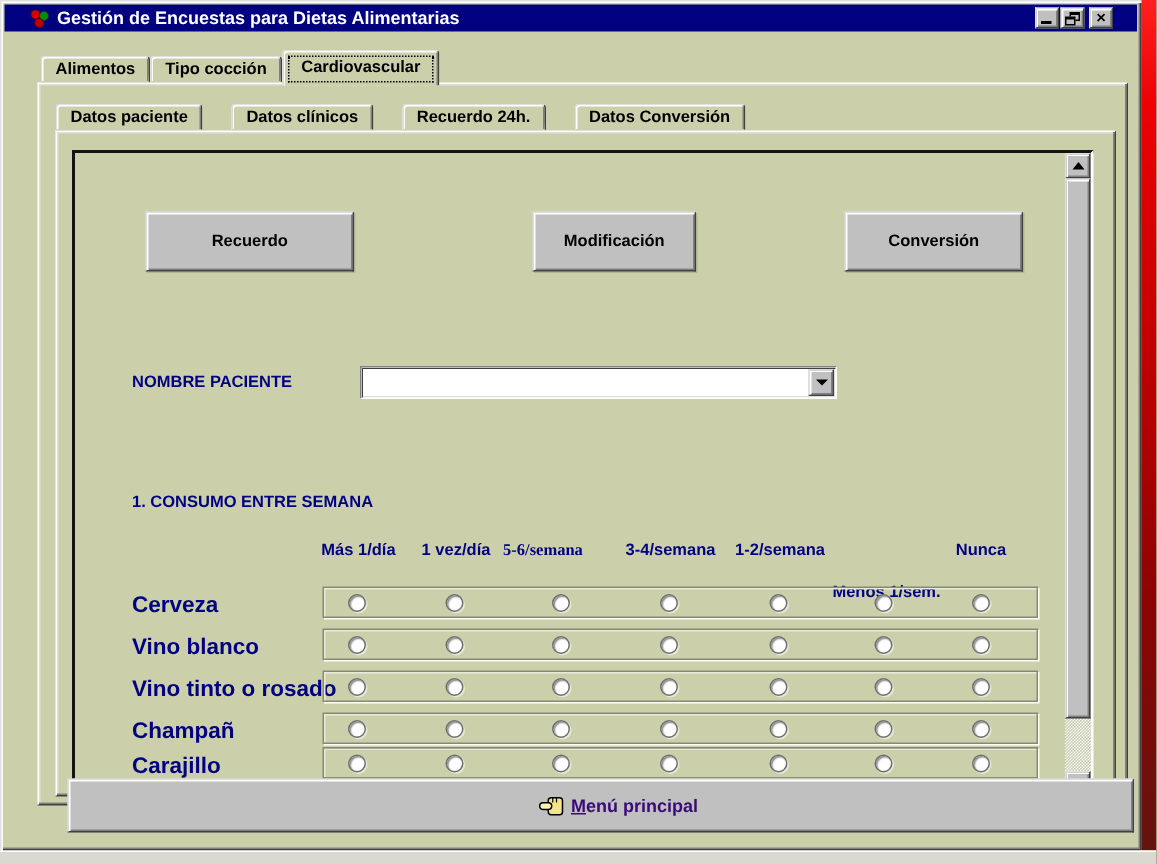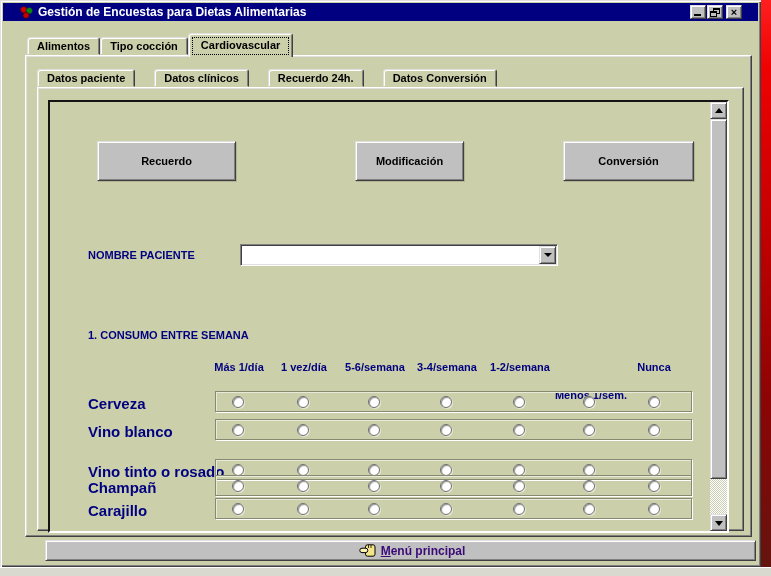--- a/index.html
+++ b/index.html
@@ -49,45 +49,45 @@
   .panel{position:absolute;left:48px;top:100px;width:681px;height:433px;z-index:3;
     border:2px solid;border-color:#141414 #fff #fff #141414;background:var(--form_bg);}
   .panel-inner{position:absolute;left:0;top:0;right:0;bottom:0;}
   
   .cmd-btn{position:absolute;top:39px;height:40px;background:var(--win_gray);
     border:1px solid;border-color:#dfdfdf #404040 #404040 #dfdfdf;
     box-shadow:inset 1px 1px 0 #fff,inset -1px -1px 0 #808080,1px 1px 0 #00000022;
     font-family:"Liberation Sans",sans-serif;font-size:11px;font-weight:bold;color:#000;cursor:pointer;}
   .btn-consulta{left:47px;width:139px;}
   .btn-modificacion{left:305px;width:109px;}
-  .btn-conversion{left:513px;width:131px;}
+  .btn-conversion{left:513px;width:119px;}
   
   .patient-label{position:absolute;left:38px;top:147px;font-size:11px;font-weight:bold;color:var(--label_color);}
   .combo{position:absolute;left:190px;top:142px;width:318px;height:22px;background:#fff;
     border:1px solid;border-color:#808080 #fff #fff #808080;box-shadow:inset 1px 1px 0 #404040,inset -1px -1px 0 #dfdfdf;cursor:text;}
   .combo-btn{position:absolute;right:1px;top:1px;bottom:1px;width:17px;background:var(--win_gray);
     border:1px solid;border-color:#dfdfdf #404040 #404040 #dfdfdf;box-shadow:inset 1px 1px 0 #fff,inset -1px -1px 0 #808080;cursor:pointer;}
   .combo-arrow{position:absolute;left:4px;top:6px;width:0;height:0;
     border-left:4px solid transparent;border-right:4px solid transparent;border-top:4px solid #000;}
   
   .section-title{position:absolute;left:38px;top:227px;font-size:11px;font-weight:bold;color:var(--label_color);}
   .freq-headers{position:absolute;left:0;top:0;}
   .freq-header{position:absolute;top:259px;transform:translateX(-50%);font-size:11px;font-weight:bold;color:var(--label_color);white-space:nowrap;}
   .freq-header:nth-of-type(1){left:189px;}
   .freq-header:nth-of-type(2){left:254px;}
-  .freq-header:nth-of-type(3){left:325px;}
+  .freq-header:nth-of-type(3){left:312px;font-family:Liberation Serif, serif;}
   .freq-header:nth-of-type(4){left:397px;}
   .freq-header:nth-of-type(5){left:470px;}
   .freq-header:nth-of-type(6){left:541px;margin-top:28px;}
   .freq-header:nth-of-type(7){left:604px;}
   
   .bev-row{position:absolute;left:0;width:660px;height:22px;}
   .bev-row:nth-of-type(1){top:289px;}
   .bev-row:nth-of-type(2){top:317px;}
-  .bev-row:nth-of-type(3){top:357px;}
+  .bev-row:nth-of-type(3){top:345px;}
   .bev-row:nth-of-type(4){top:373px;}
   .bev-row:nth-of-type(5){top:396px;}
   .bev-label{position:absolute;left:38px;top:4px;font-size:15px;font-weight:bold;color:var(--label_color);white-space:nowrap;}
   .bev-frame{position:absolute;left:165px;top:0;width:477px;height:21px;
     border:1px solid #878a70;box-shadow:inset 1px 1px 0 #e9ebda,1px 1px 0 #fff;}
   .radio{position:absolute;top:4px;width:12px;height:12px;border-radius:50%;background:#fff;
     border:1px solid #6e6e6e;box-shadow:inset 1px 1px 1px #909090,inset -1px -1px 0 #fff,1px 1px 0 #e6e8d6;cursor:pointer;}
   .radio:nth-of-type(1){left:16px;}
   .radio:nth-of-type(2){left:81px;}
   .radio:nth-of-type(3){left:152px;}
@@ -102,21 +102,21 @@
     background-size:2px 2px;background-position:0 0,1px 1px;}
   .scroll-btn{position:absolute;left:0;width:17px;height:17px;background:var(--win_gray);
     border:1px solid;border-color:#dfdfdf #404040 #404040 #dfdfdf;box-shadow:inset 1px 1px 0 #fff,inset -1px -1px 0 #808080;cursor:pointer;}
   .scroll-up{top:0;}
   .scroll-down{bottom:0;}
   .tri-up{position:absolute;left:4px;top:5px;width:0;height:0;border-left:4px solid transparent;border-right:4px solid transparent;border-bottom:5px solid #000;}
   .tri-down{position:absolute;left:4px;top:6px;width:0;height:0;border-left:4px solid transparent;border-right:4px solid transparent;border-top:5px solid #000;}
   .scroll-thumb{position:absolute;left:0;top:17px;width:17px;height:360px;background:var(--win_gray);
     border:1px solid;border-color:#dfdfdf #404040 #404040 #dfdfdf;box-shadow:inset 1px 1px 0 #fff,inset -1px -1px 0 #808080;cursor:grab;}
   
-  .statusbar{position:absolute;left:45px;top:540px;width:711px;height:21px;background:var(--win_gray);
+  .statusbar{position:absolute;left:45px;top:519px;width:711px;height:36px;background:var(--win_gray);
     border:1px solid;border-color:#dfdfdf #404040 #404040 #dfdfdf;box-shadow:inset 1px 1px 0 #fff,inset -1px -1px 0 #808080;
     display:flex;align-items:center;justify-content:center;gap:5px;cursor:pointer;z-index:4;padding-left:23px;}
   .menu-label{font-size:12px;font-weight:bold;color:var(--menu_link);white-space:nowrap;}
   .menu-accel{text-decoration:underline;}
   .hand-icon{width:17px;height:13px;flex:0 0 auto;}
 </style>
 </head>
 <body>
 
 <div class="screen">

